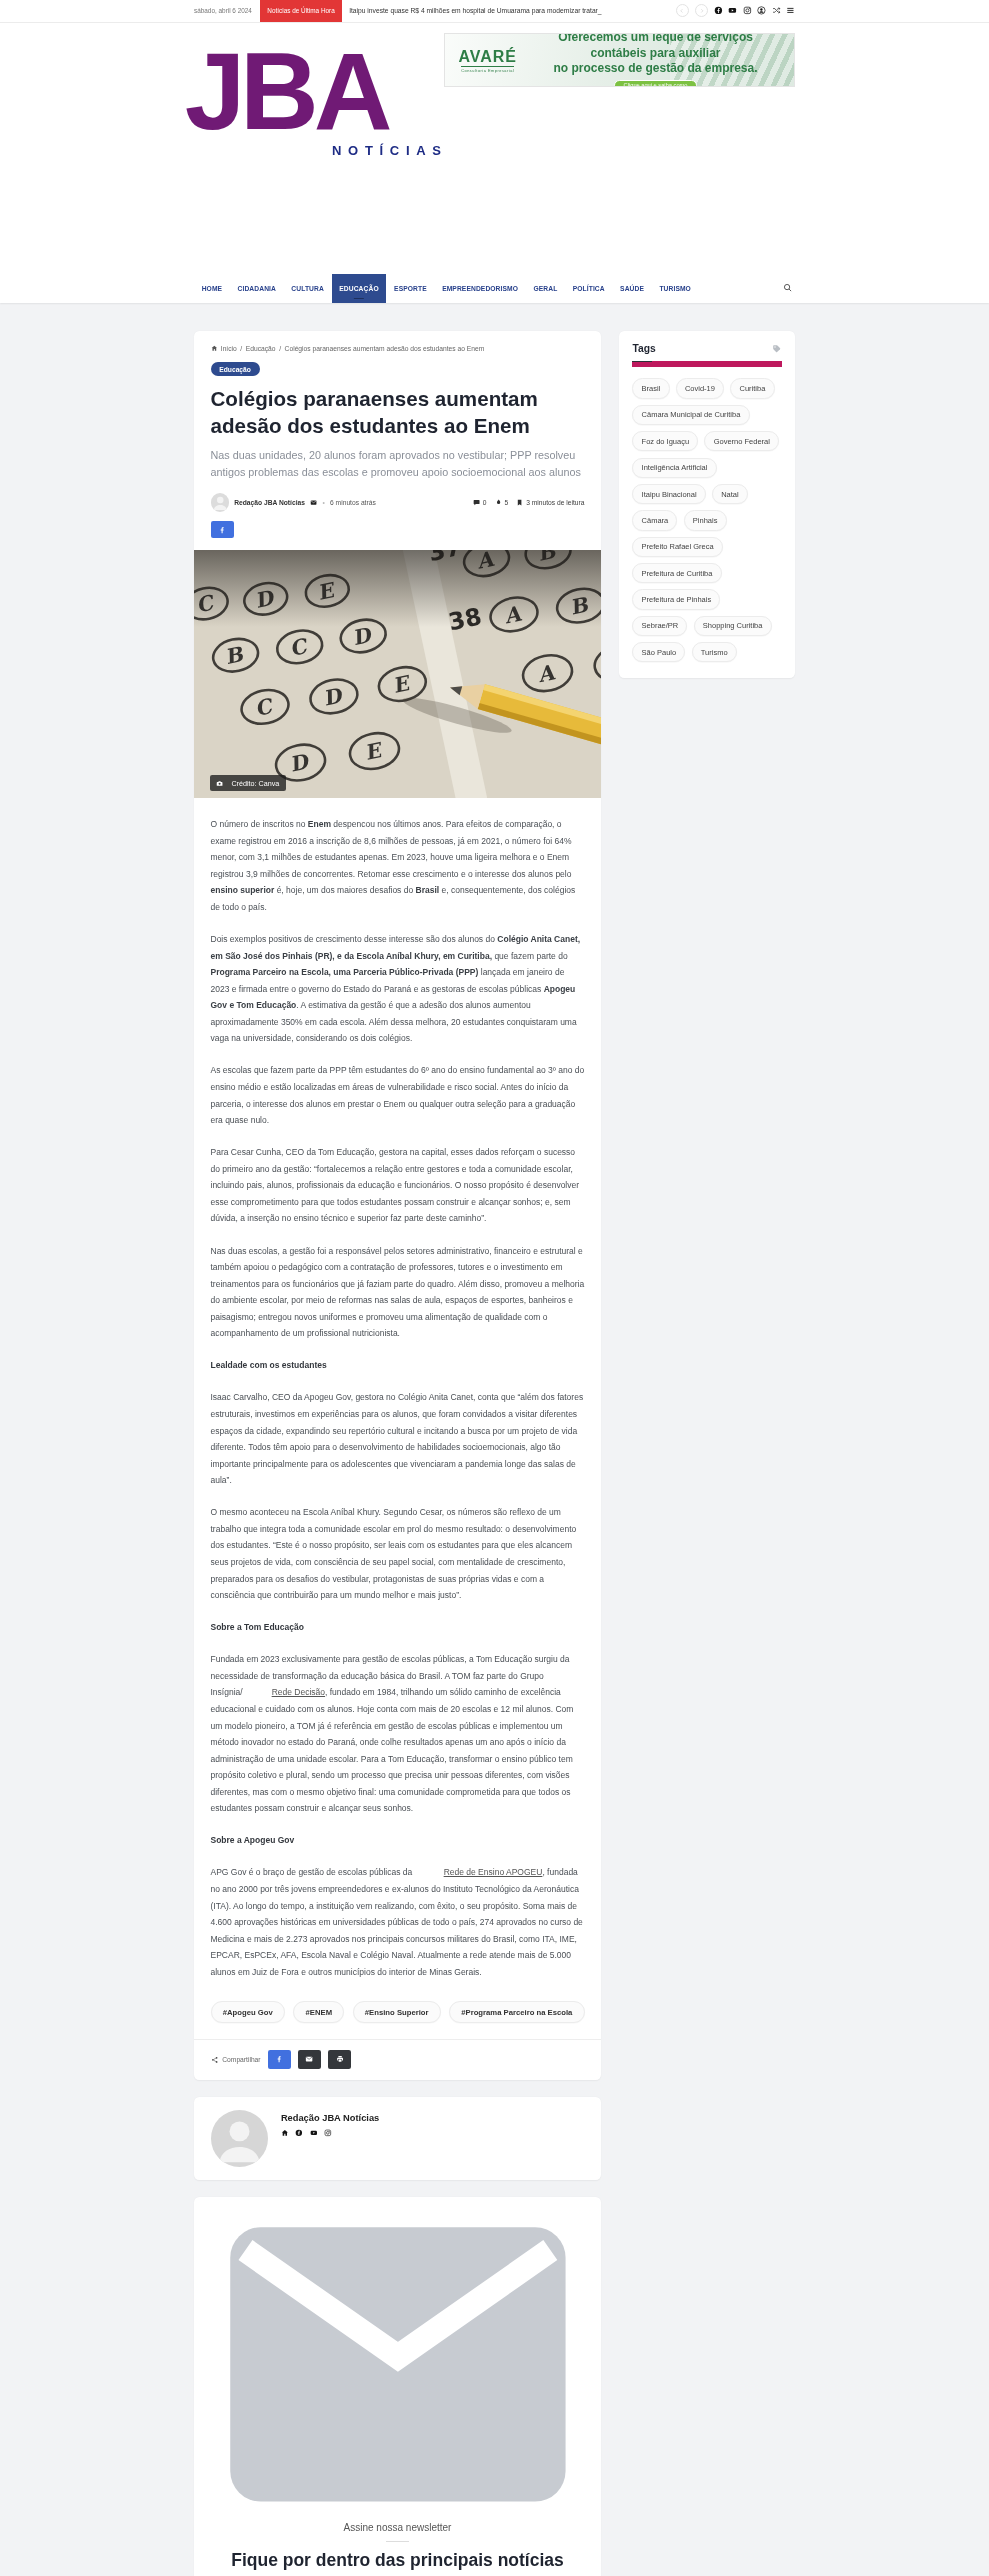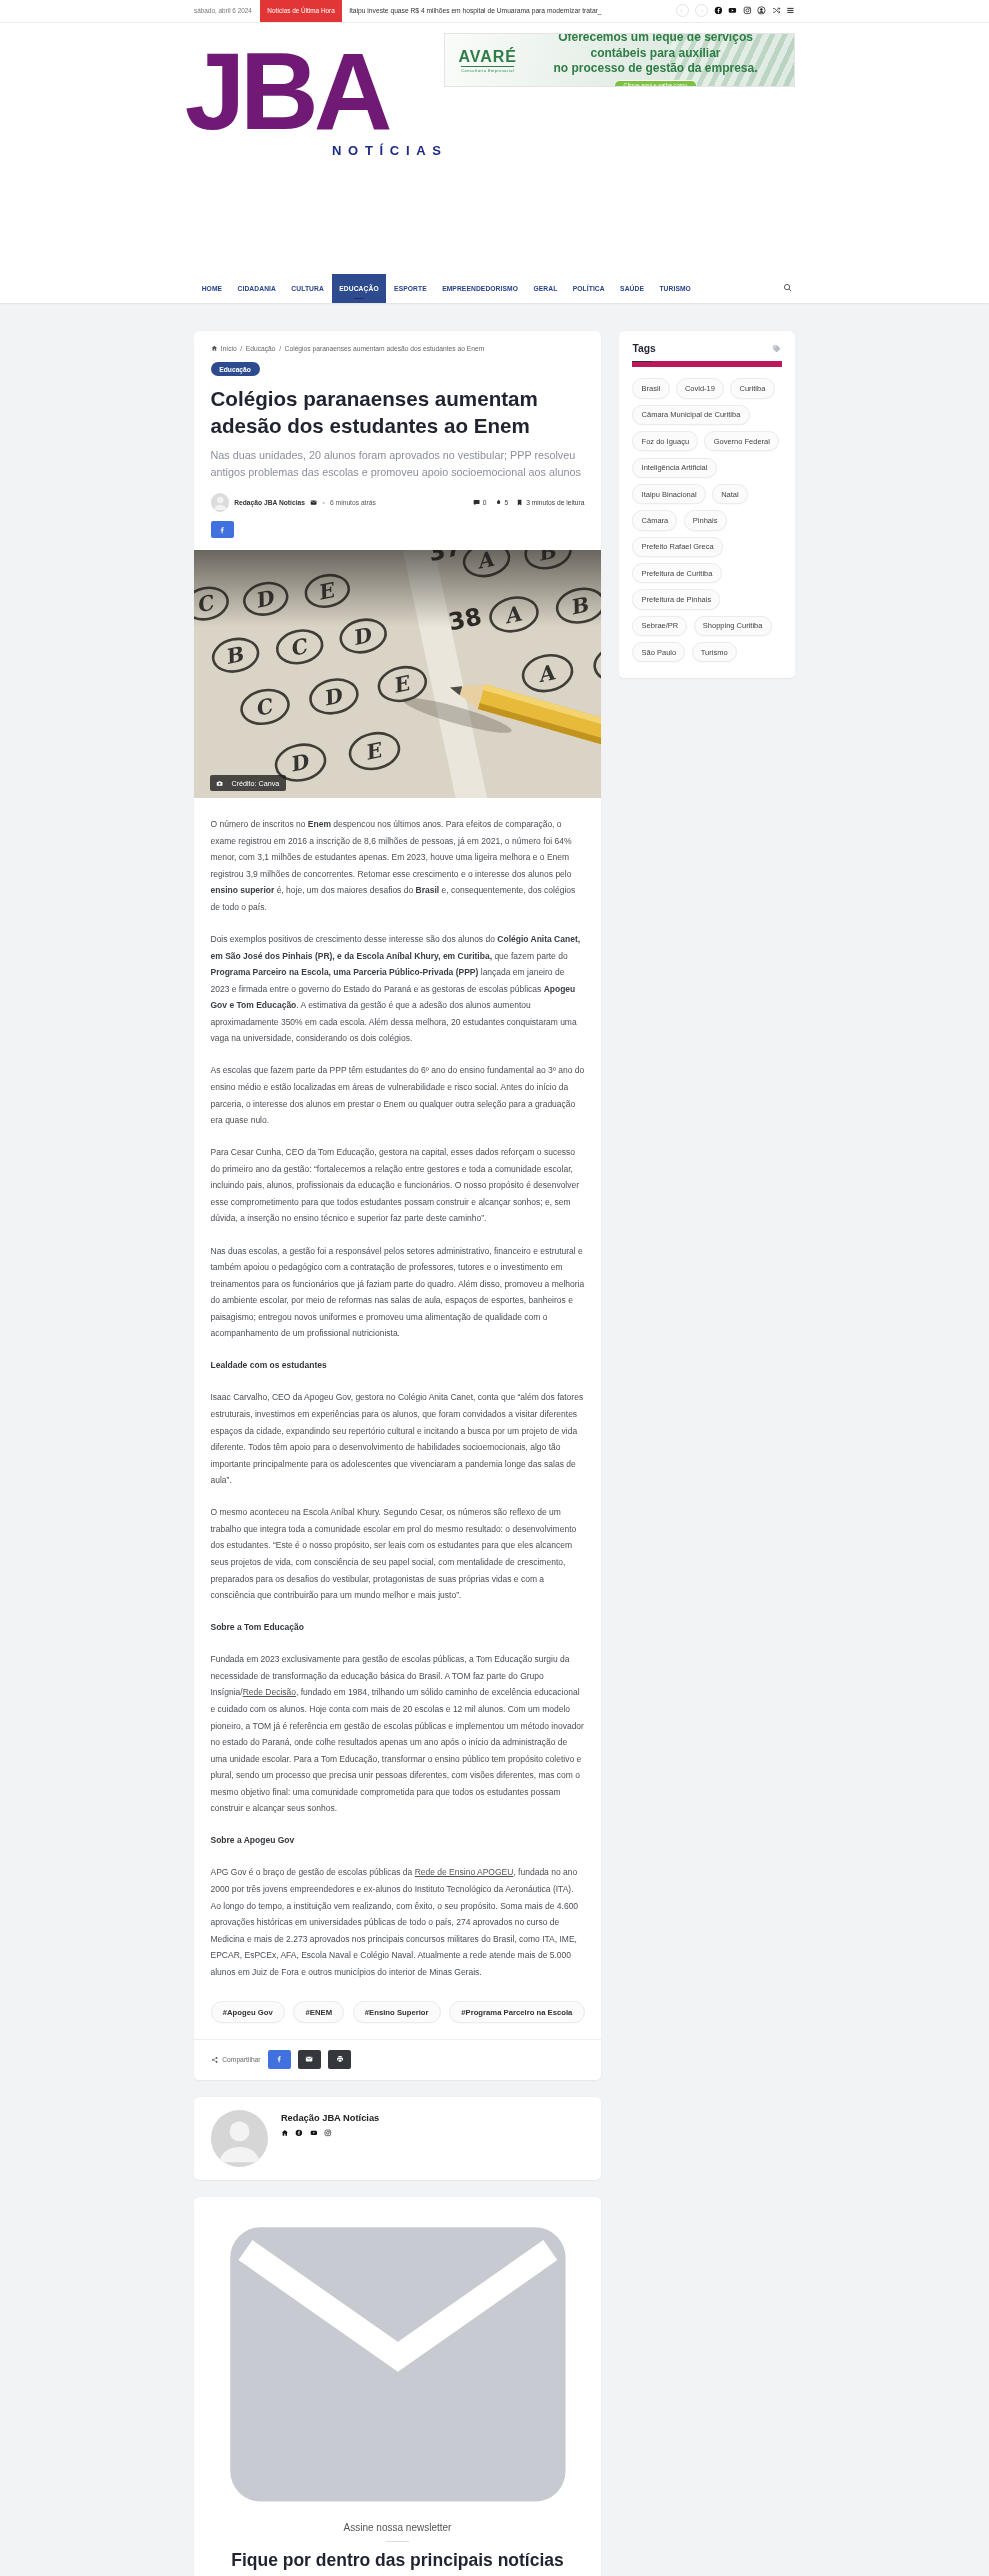--- a/index.html
+++ b/index.html
@@ -81,21 +81,21 @@
   .hero{position:relative;margin:0;}
   .hero svg{width:407px;height:248px;}
   .hero-caption{position:absolute;left:15.5px;bottom:6.2px;background:rgba(28,28,28,.78);color:#fff;font-size:7.2px;display:flex;align-items:center;gap:8px;padding:3.6px 6.7px;border-radius:2.1px;}
   .hero-caption .ic{width:7.2px;height:7.2px;}
 
   
   .article-body{padding:18.5px 16.5px 2.1px;font-size:8.5px;line-height:1.95;color:#4a4f55;}
   .article-body p{margin:0 0 15.5px;}
   .article-body h3{font-size:8.5px;color:#34383e;margin:0 0 15.5px;font-weight:bold;}
   .article-body strong{color:#3a3f45;}
-  .body-link{color:#555;text-decoration:underline;cursor:pointer;}
+  .body-link{color:#555;text-decoration:underline;cursor:pointer;padding-left:29px;}
   .hashtags{padding:3.1px 16.5px 15.5px;display:flex;gap:8.2px;list-style:none;margin:0;}
   .tag-pill{border:0.5px solid #ececec;background:#fbfbfb;box-shadow:0 0.5px 1px rgba(0,0,0,.04);color:#333;font-weight:bold;font-size:7.7px;padding:5.7px 11.3px;border-radius:515px;cursor:pointer;white-space:nowrap;}
   .share-bar{border-top:0.5px solid #ededed;padding:10.3px 16.5px 11.3px;display:flex;align-items:center;gap:7.2px;}
   .share-label{display:flex;align-items:center;gap:4.1px;color:#666;font-size:6.7px;}
   .share-label .ic{width:7.7px;height:7.7px;color:#444;}
   .share-btn{width:23px;height:18.5px;border:none;border-radius:2.1px;display:flex;align-items:center;justify-content:center;color:#fff;cursor:pointer;}
   .share-btn svg{width:8.2px;height:8.2px;}
   .share-fb{background:var(--facebook);}
   .share-dark{background:#34373b;}
 

